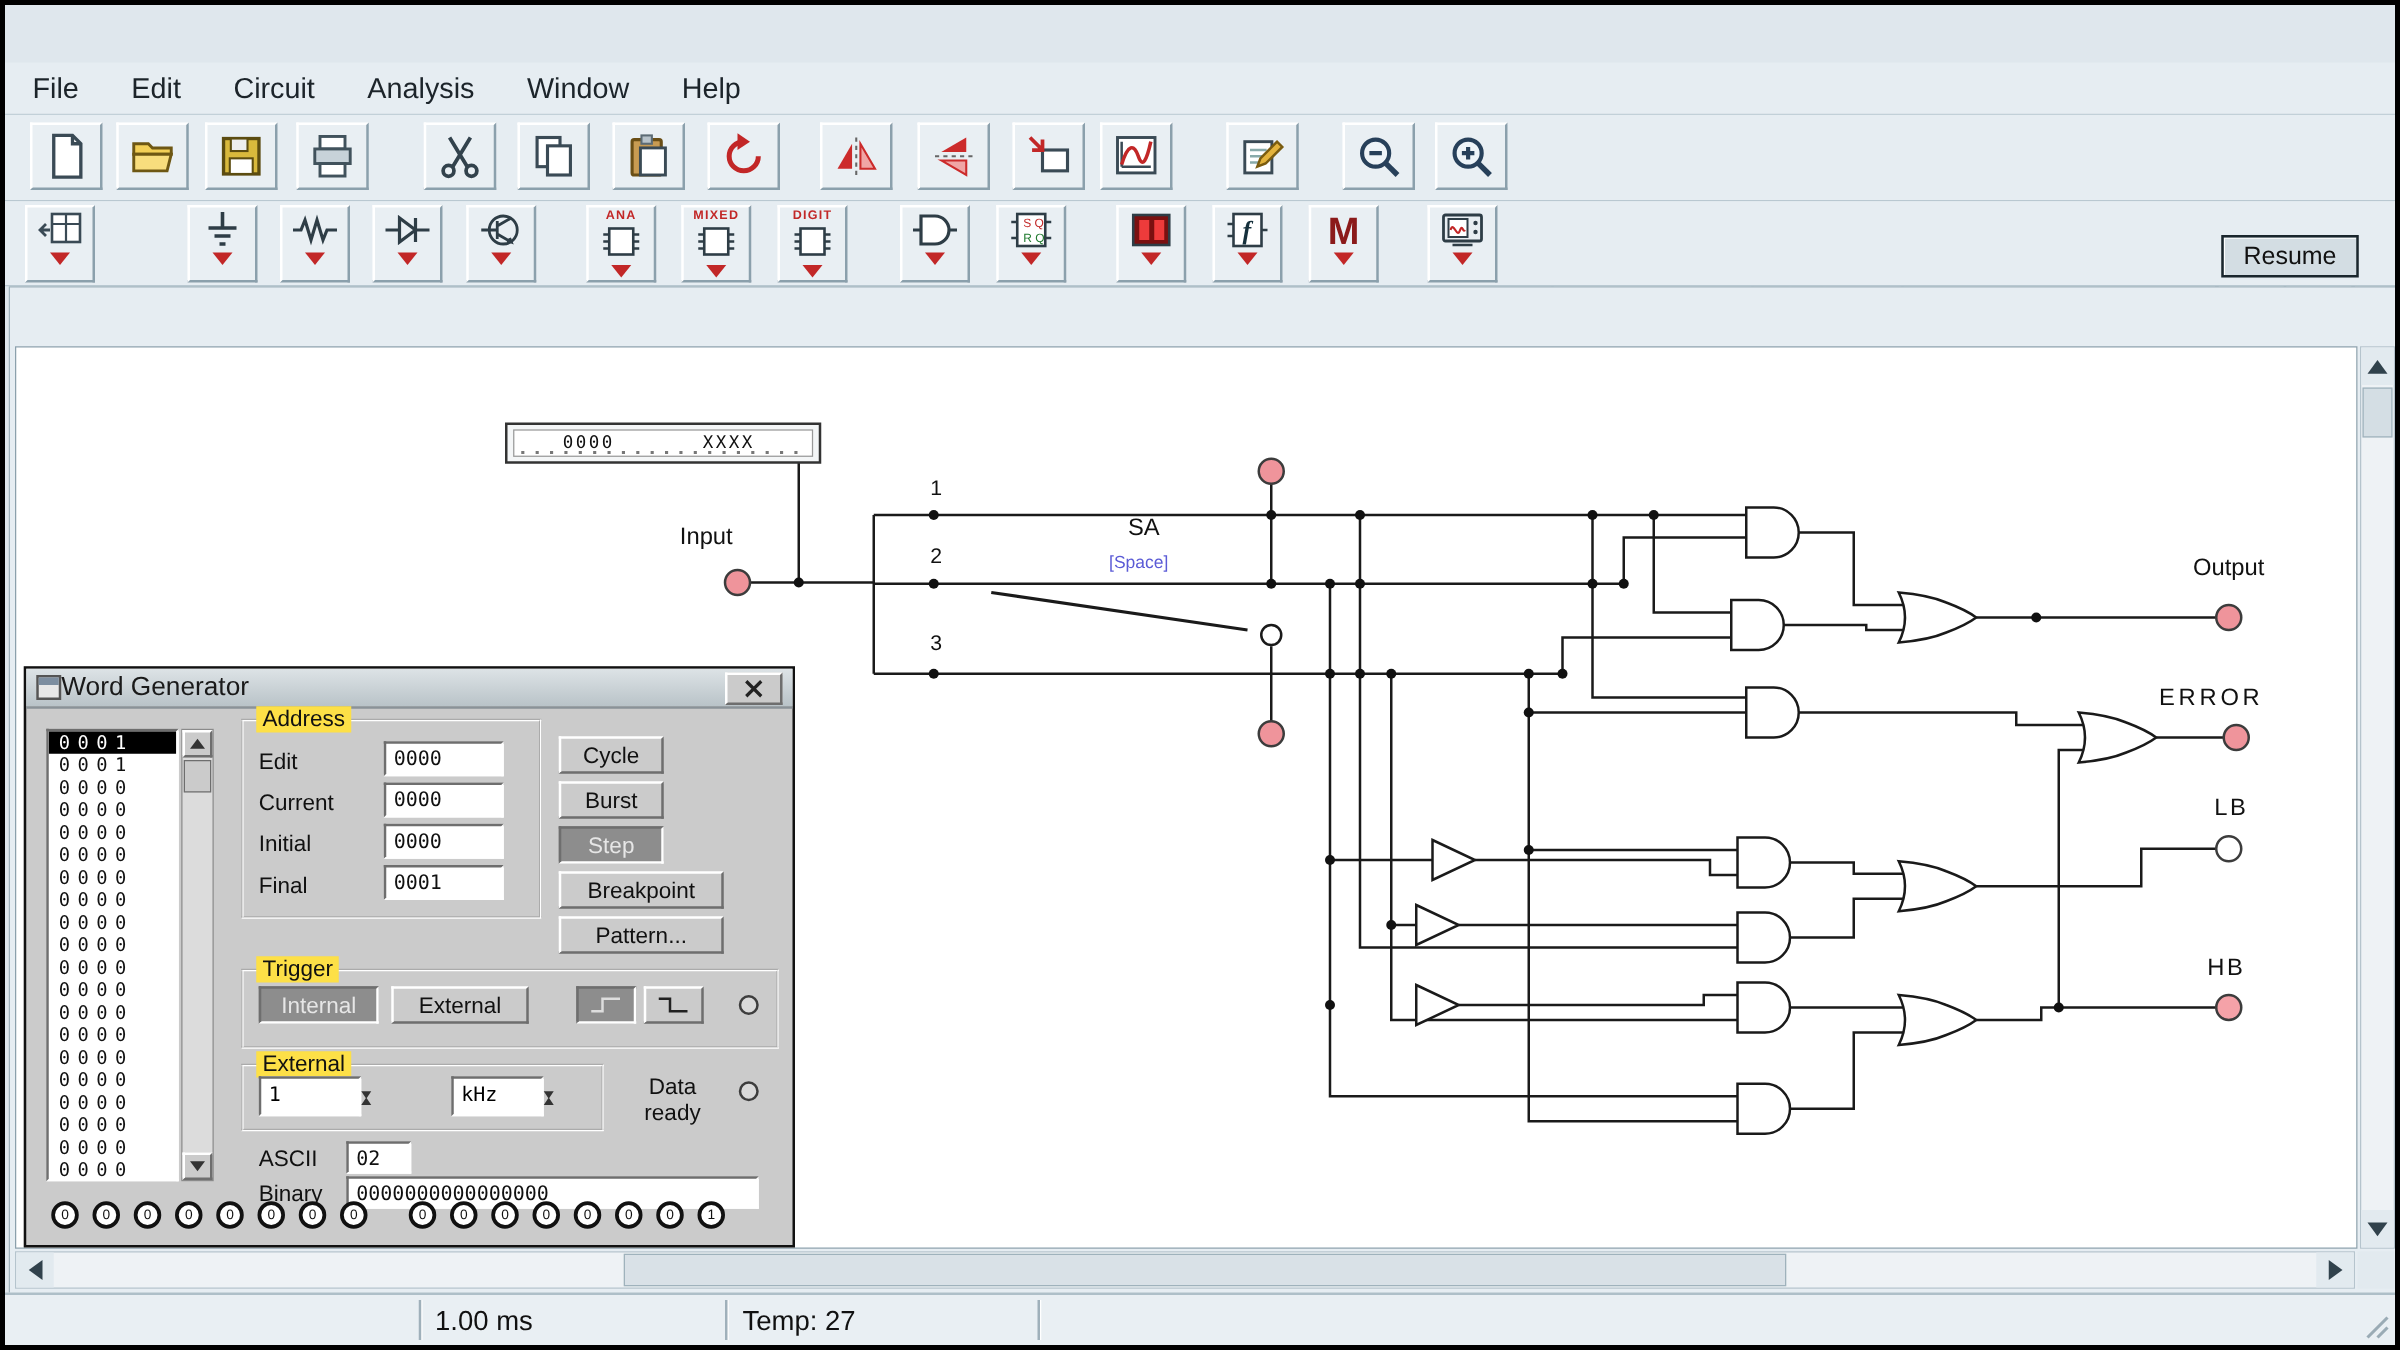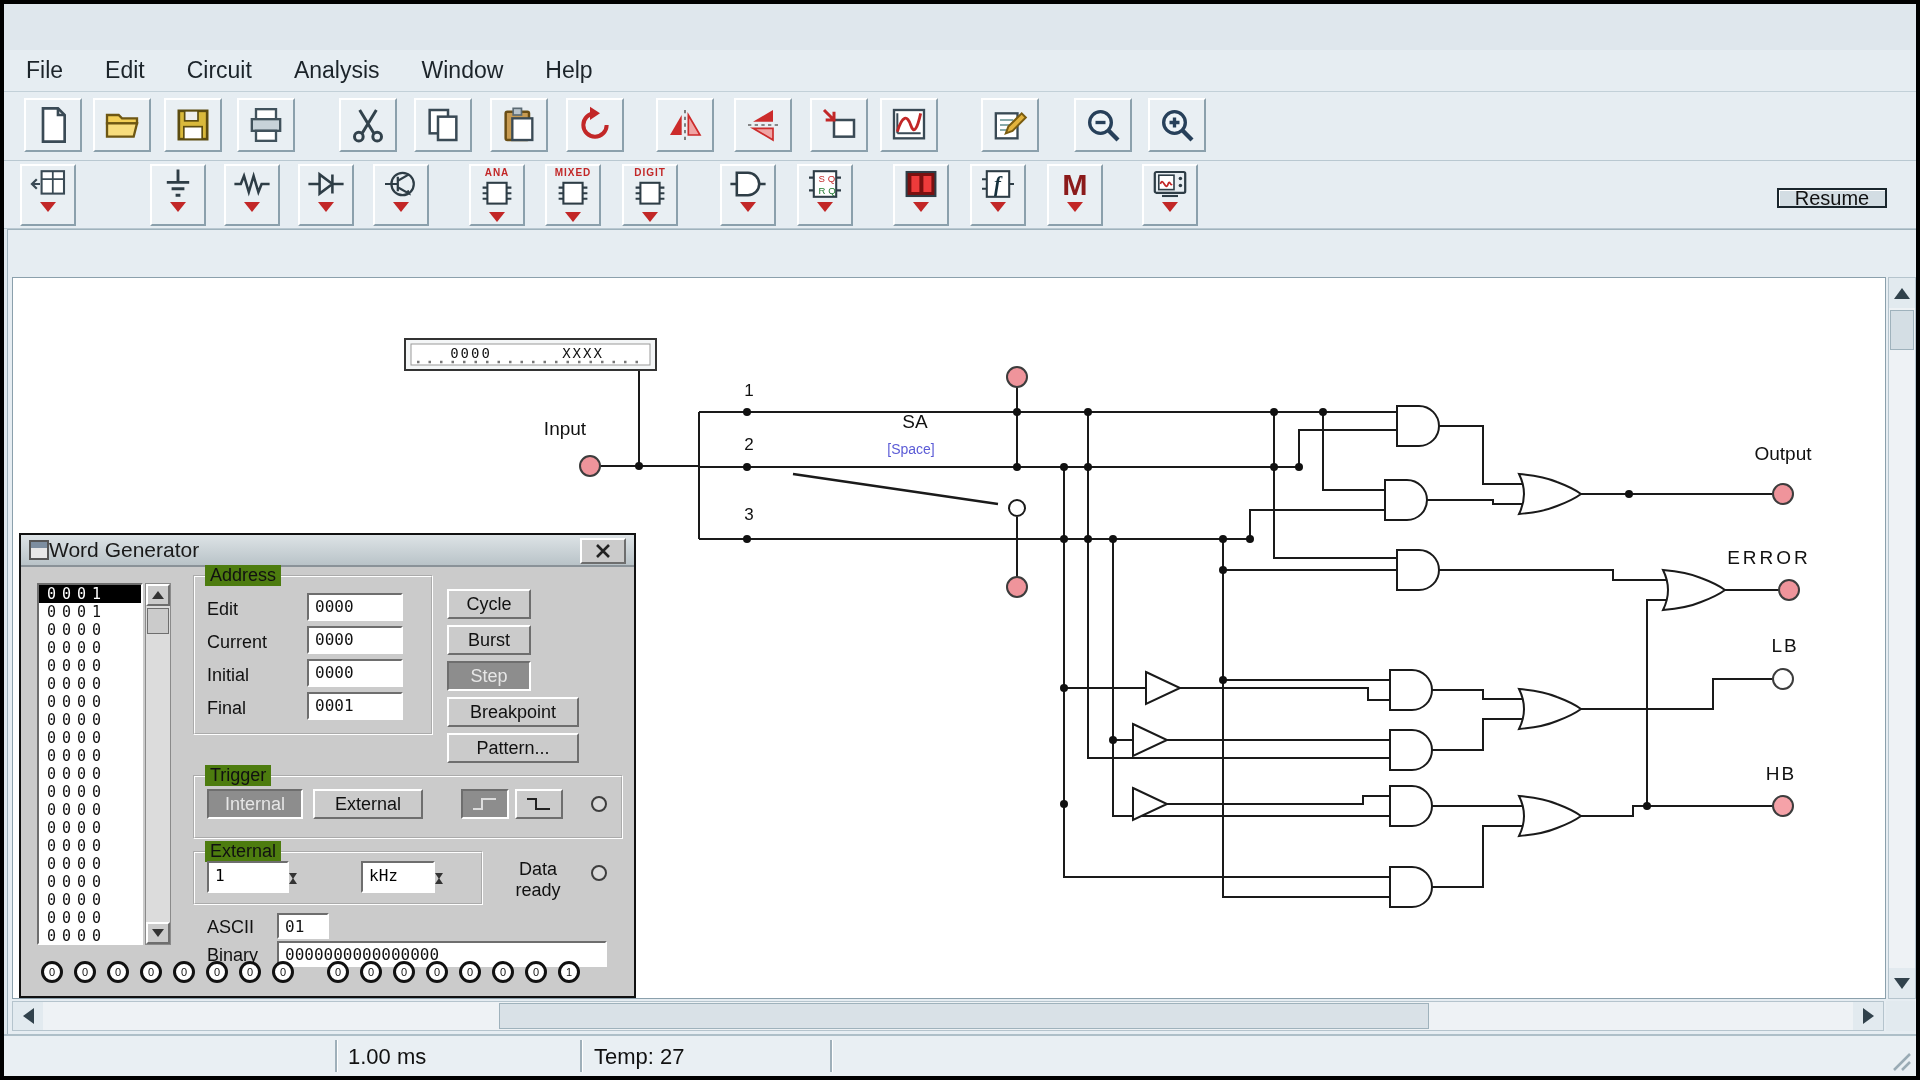--- a/index.html
+++ b/index.html
@@ -43,21 +43,21 @@
   .power .p1 { flex:1; text-align:center; font-size:26px; font-weight:bold; color:#111; }
 
   .toolbar2 { position:absolute; left:0; top:157px; right:0; height:68px; background:#e6edf2;
     border-bottom:1px solid #b9c8d1; }
   .pbtn { position:absolute; top:3px; width:56px; height:62px; background:#e9eff3;
     border:2px solid; border-color:#ffffff #8ba0ac #8ba0ac #ffffff;
     display:flex; flex-direction:column; align-items:center; justify-content:flex-start; padding-top:2px; }
   .pbtn svg { width:40px; height:32px; }
   .t2label { font-size:10px; font-weight:bold; color:#c22727; letter-spacing:1px; line-height:10px; }
   .tri { width:0; height:0; border-left:8px solid transparent; border-right:8px solid transparent; border-top:10px solid #c22727; margin-top:2px; }
-  .resume-btn { position:absolute; left:1773px; top:27px; width:110px; height:20px; background:#d3dde3;
+  .resume-btn { position:absolute; left:1773px; top:27px; width:110px; height:34px; background:#d3dde3;
     border:2px solid #1a262d; box-shadow:inset 1px 1px 0 #fff; font-size:20px; color:#111;
     display:flex; align-items:center; justify-content:center; }
 
   
   .docwin { position:absolute; left:3px; top:225px; width:1914px; height:807px; background:#e6edf2;
     border:1px solid #9fb2bc; }
   .doc-title { position:absolute; left:0; top:0; right:0; height:46px; display:flex; align-items:center; }
   .doc-title-text { margin-left:28px; font-size:23px; color:#98a4ac; }
   .canvas { position:absolute; left:4px; top:47px; width:1874px; height:722px; background:#fff;
     border:1px solid #8ba0ac; overflow:hidden; }
@@ -98,21 +98,21 @@
   .wg-row { height:18px; line-height:18px; font-family:"DejaVu Sans Mono",monospace; font-size:15px;
     letter-spacing:6px; padding-left:8px; color:#111; }
   .wg-row.sel { background:#000; color:#fff; }
   .wg-vscroll { position:absolute; left:124px; top:48px; width:26px; height:362px; background:#dcdcdc; border:1px solid #8a8a8a; }
   .wg-vs-btn { position:absolute; left:0; width:24px; height:22px; background:#cbcbcb;
     border:2px solid; border-color:#fff #6e6e6e #6e6e6e #fff; display:flex; align-items:center; justify-content:center; }
   .wg-vs-thumb { position:absolute; left:1px; top:24px; width:22px; height:26px; background:#cbcbcb; border:1px solid #6e6e6e; }
   .mini-tri-up { width:0;height:0;border-left:6px solid transparent;border-right:6px solid transparent;border-bottom:8px solid #333; }
   .mini-tri-down { width:0;height:0;border-left:6px solid transparent;border-right:6px solid transparent;border-top:8px solid #333; }
   .wg-group { position:absolute; border:2px groove #ffffff; }
-  .wg-group-label { position:absolute; top:-12px; left:10px; background:#4d7c0f; padding:0 5px; font-size:18px; color:#111; }
+  .wg-group-label { position:absolute; top:-12px; left:10px; background:#fde047; padding:0 5px; font-size:18px; color:#111; }
   .wg-label { position:absolute; font-size:18px; color:#111; }
   .wg-field { position:absolute; background:#fff; border:2px solid; border-color:#6e6e6e #fff #fff #6e6e6e;
     font-family:"DejaVu Sans Mono",monospace; font-size:16px; color:#111; padding:2px 6px; }
   .wg-btn { position:absolute; background:#cbcbcb; border:2px solid; border-color:#fff #6e6e6e #6e6e6e #fff;
     font-size:18px; color:#111; display:flex; align-items:center; justify-content:center; }
   .wg-btn.pressed { background:#8d8d8d; color:#e6e6e6; border-color:#6e6e6e #fff #fff #6e6e6e; }
   .wg-led { position:absolute; width:16px; height:16px; border-radius:50%; border:2px solid #3d3d3d; background:#dadada; }
   .wg-spin { position:absolute; height:32px; display:flex; }
   .wg-spin .val { background:#fff; border:2px solid; border-color:#6e6e6e #fff #fff #6e6e6e;
     font-family:"DejaVu Sans Mono",monospace; font-size:16px; padding:3px 6px; flex:1; }
@@ -609,21 +609,21 @@
       <span class="val">kHz</span>
       <span class="arrows">
           <span><span class="nano-up"></span></span>
           <span><span class="nano-down"></span></span>
         </span>
     </div>
     <span class="wg-label" style="left:478px; top:324px; width:78px; line-height:21px; text-align:center">Data ready</span>
     <div class="wg-led" style="left:570px; top:330px"></div>
 
     <span class="wg-label" style="left:186px; top:382px">ASCII</span>
-    <div class="wg-field" style="left:256px; top:378px; width:52px; height:26px">01</div>
+    <div class="wg-field" style="left:256px; top:378px; width:52px; height:26px">02</div>
     <span class="wg-label" style="left:186px; top:410px">Binary</span>
     <div class="wg-field" style="left:256px; top:406px; width:330px; height:26px">0000000000000000</div>
 
     <div class="wg-terms">
         <span class="wg-term">0</span>
         <span class="wg-term">0</span>
         <span class="wg-term">0</span>
         <span class="wg-term">0</span>
         <span class="wg-term">0</span>
         <span class="wg-term">0</span>

